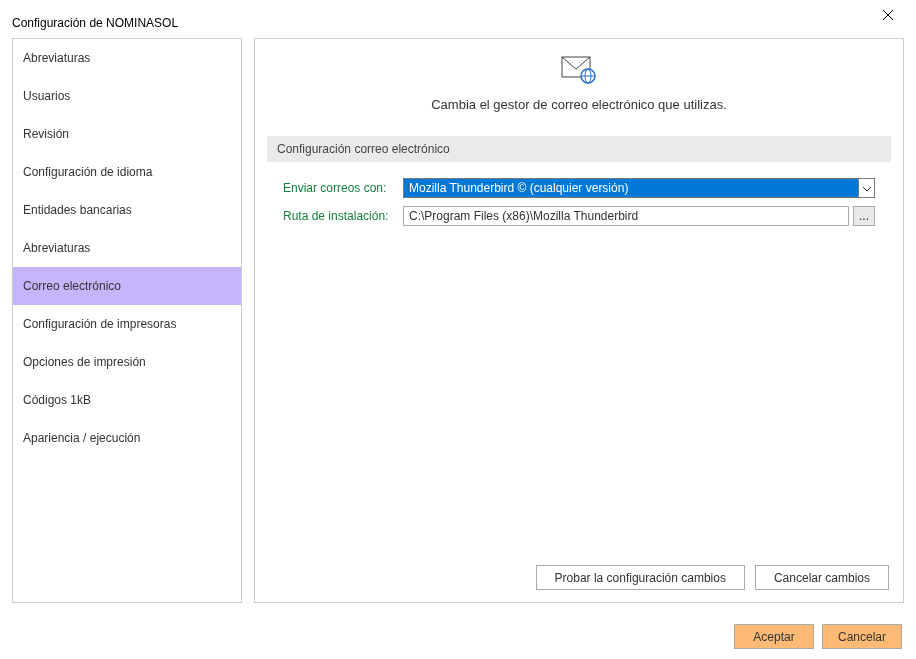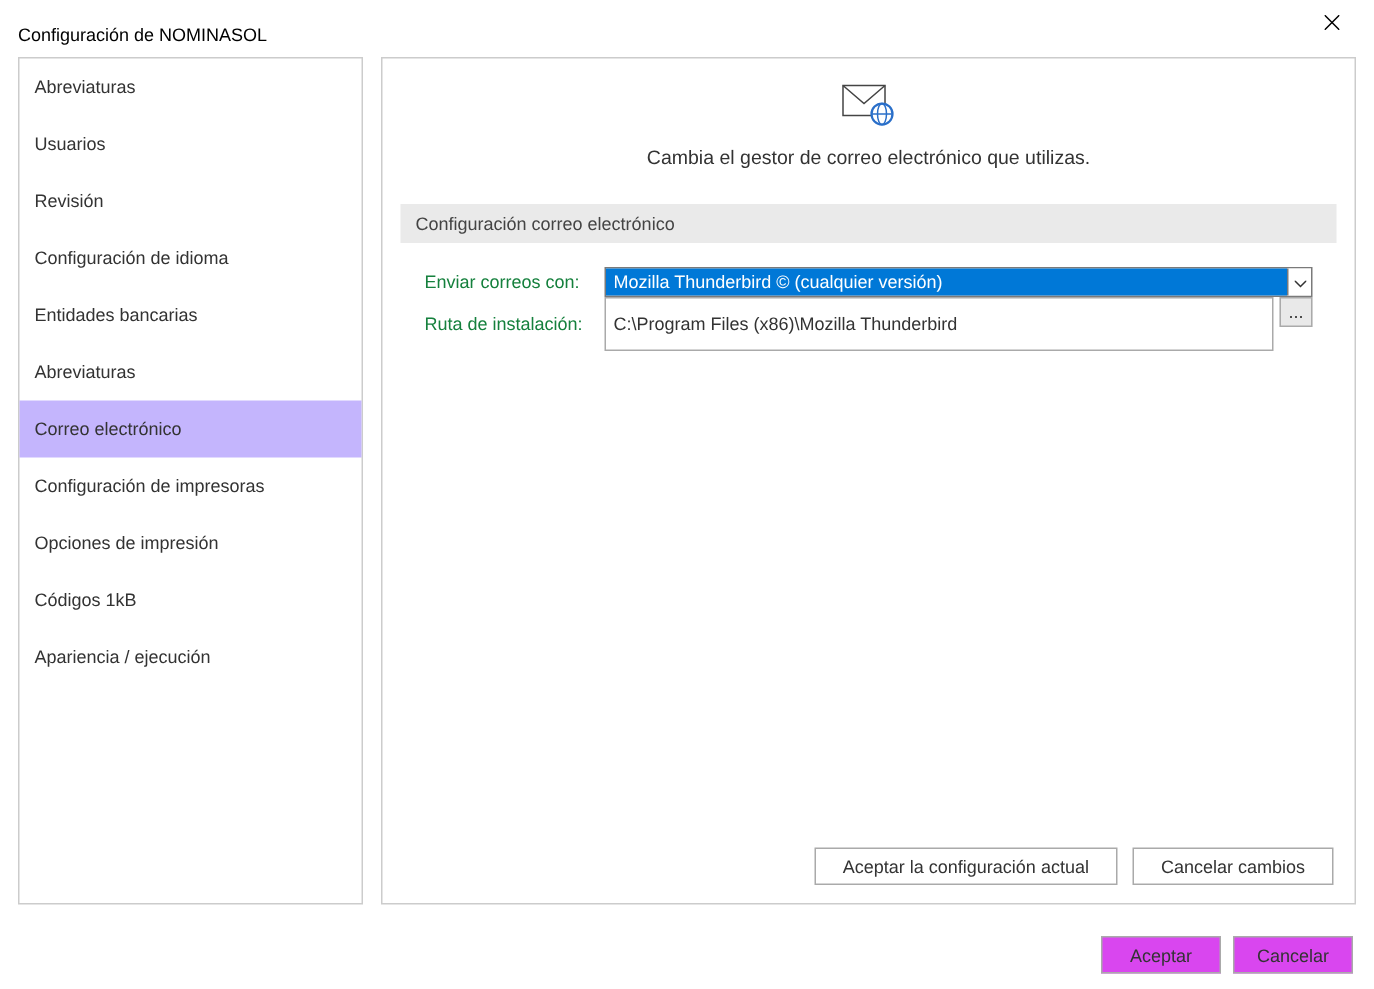--- a/index.html
+++ b/index.html
@@ -24,28 +24,28 @@
     .section-title { background: #eaeaea; color: #444; padding: 6px 10px; margin: 8px 12px 14px 12px; }
     
     .form-row { display: flex; align-items: center; padding: 2px 28px; height: 24px; margin-bottom: 4px; }
     .form-label { width: 120px; color: #15803d; }
     .form-field-wrap { flex: 1; display: flex; gap: 4px; align-items: stretch; }
     
     .dropdown { flex: 1; display: flex; height: 20px; border: 1px solid #7a7a7a; }
     .dropdown-value { flex: 1; background: #0078d7; color: #fff; padding: 2px 5px; line-height: 14px; }
     .dropdown-arrow { width: 16px; background: #fff; border-left: 1px solid #7a7a7a; display: flex; align-items: center; justify-content: center; cursor: pointer; }
     
-    .text-input { flex: 1; height: 36px; border: 1px solid #aaa; padding: 2px 5px; background: #fff; color: #333; outline: none; }
+    .text-input { flex: 1; height: 20px; border: 1px solid #aaa; padding: 2px 5px; background: #fff; color: #333; outline: none; }
     .browse-btn { width: 22px; height: 20px; border: 1px solid #aaa; background: #e9e9e9; display: flex; align-items: center; justify-content: center; cursor: pointer; color: #333; }
     
     .panel-inner-buttons { position: absolute; bottom: 12px; right: 14px; display: flex; gap: 10px; }
     .panel-btn { min-width: 130px; height: 25px; border: 1px solid #aaa; background: #fff; display: flex; align-items: center; justify-content: center; padding: 0 18px; cursor: pointer; color: #333; }
     
     .dialog-buttons { position: absolute; bottom: 10px; right: 14px; display: flex; gap: 8px; }
-    .dlg-btn { width: 80px; height: 25px; border: 1px solid #aaa; background: #d946ef; display: flex; align-items: center; justify-content: center; cursor: pointer; color: #333; }
+    .dlg-btn { width: 80px; height: 25px; border: 1px solid #aaa; background: #fdba74; display: flex; align-items: center; justify-content: center; cursor: pointer; color: #333; }
   </style>
 </head>
 <body>
 
 <div class="titlebar">
   <div class="titlebar-title">Configuración de NOMINASOL</div>
   <div class="titlebar-close">
     <span>
       <svg width="10" height="10" viewBox="0 0 10 10">
           <path d="M0 0 L10 10 M10 0 L0 10" stroke="#000" stroke-width="1"></path>
@@ -108,21 +108,21 @@
       <div class="form-field-wrap">
         <input class="text-input" type="text" value="C:\Program Files (x86)\Mozilla Thunderbird" style="">
         <div class="browse-btn">
           <span>...</span>
         </div>
       </div>
     </div>
 
     <div class="panel-inner-buttons">
       <div class="panel-btn">
-        <span>Aceptar la configuración actual</span>
+        <span>Probar la configuración cambios</span>
       </div>
       <div class="panel-btn">
         <span>Cancelar cambios</span>
       </div>
     </div>
 
   </div>
 </div>
 
 <div class="dialog-buttons">

